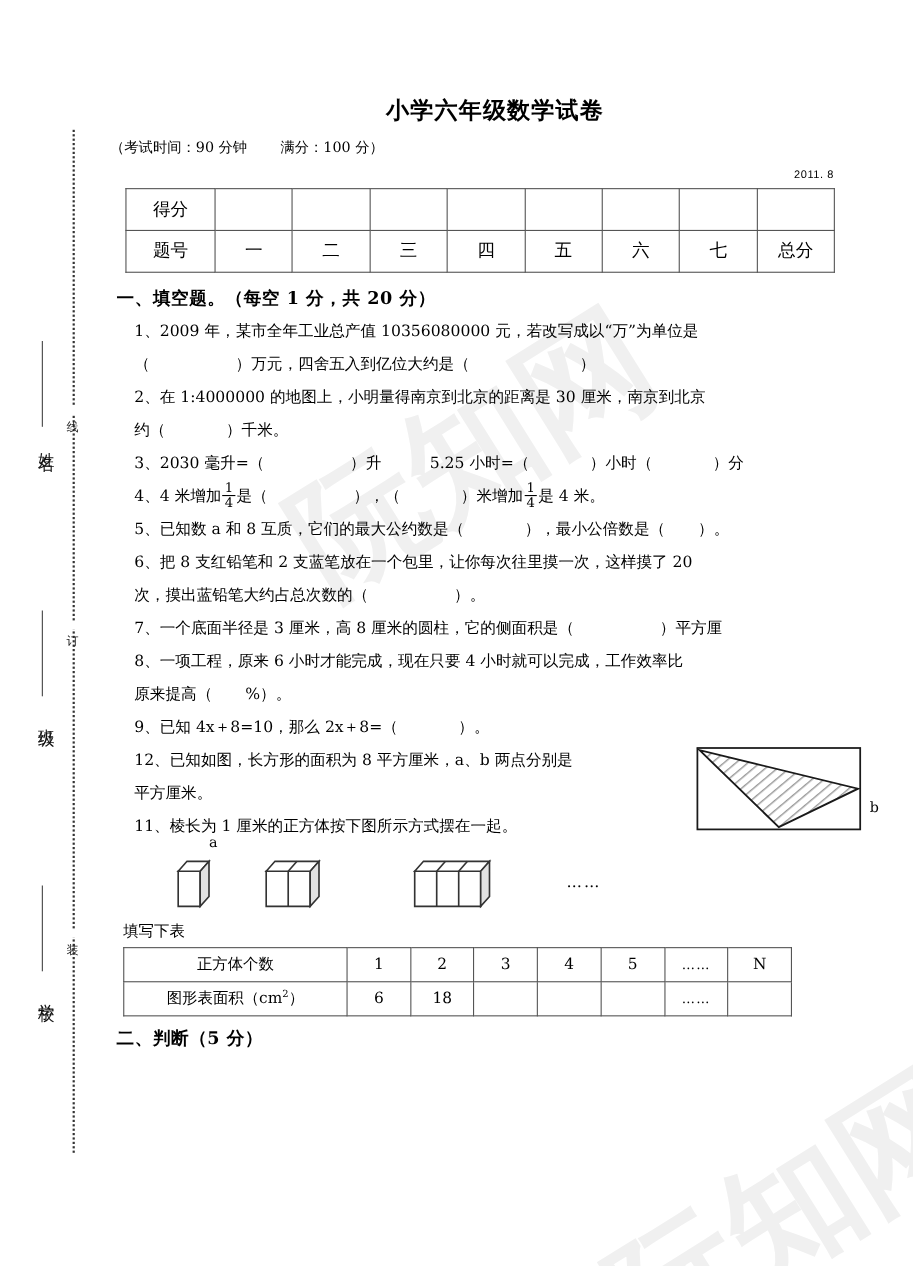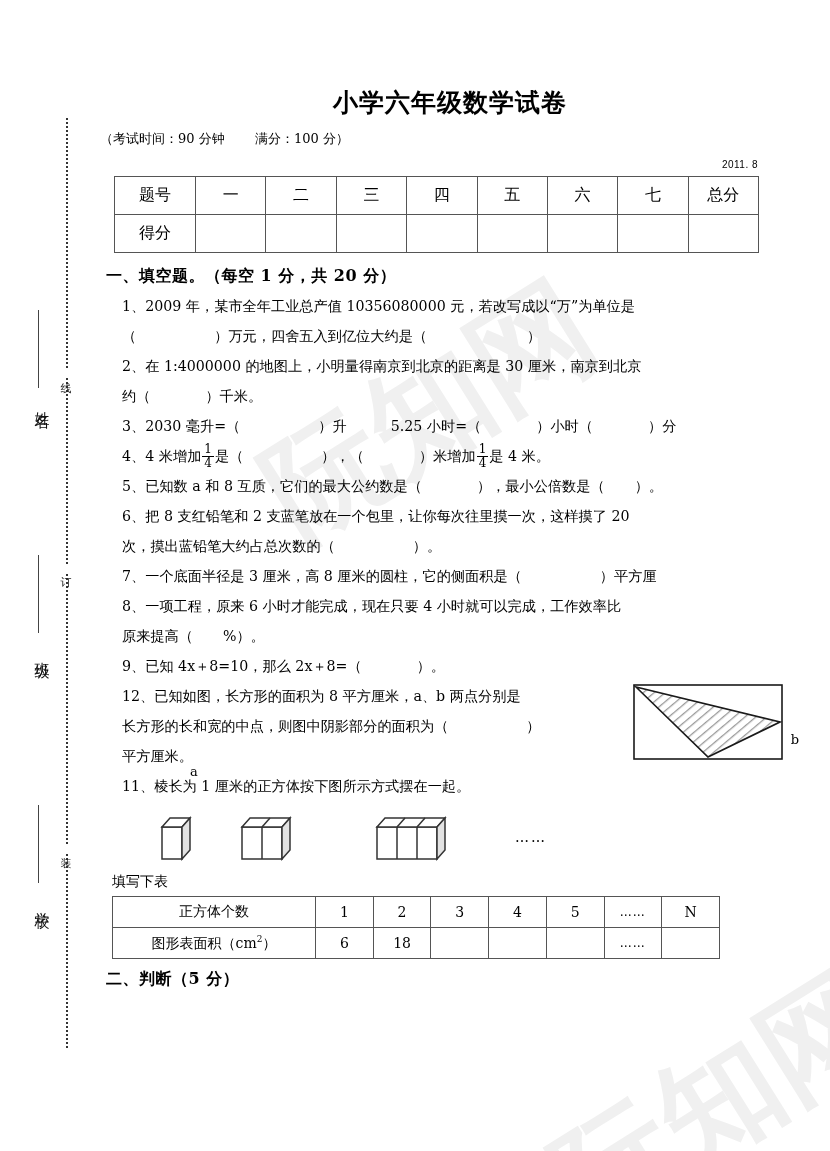--- a/index.html
+++ b/index.html
@@ -94,21 +94,21 @@
     position: absolute;
     left: 100px;
     top: 0;
     width: 700px;
     height: 1151px;
     z-index: 3;
   }
 
   .title {
     text-align: center;
-    font-size: 25px;
+    font-size: 21px;
     font-weight: bold;
     margin-top: 86px;
     letter-spacing: 1px;
   }
   .subtitle {
     font-size: 13px;
     margin-top: 11px;
   }
   .subtitle .gap { display: inline-block; width: 22px; }
   .datestamp {
@@ -264,41 +264,41 @@
     <span>（考试时间：90 分钟</span>
     <span class="gap"></span>
     <span>满分：100 分）</span>
   </div>
 
   <div class="datestamp">2011. 8</div>
 
   <table class="score">
     <tbody>
         <tr>
+      <td class="lead">得分</td>
+      <td></td>
+      <td></td>
+      <td></td>
+      <td></td>
+      <td></td>
+      <td></td>
+      <td></td>
+      <td></td>
+    </tr>
+    <tr>
       <td class="lead">题号</td>
       <td>一</td>
       <td>二</td>
       <td>三</td>
       <td>四</td>
       <td>五</td>
       <td>六</td>
       <td>七</td>
       <td>总分</td>
     </tr>
-    <tr>
-      <td class="lead">得分</td>
-      <td></td>
-      <td></td>
-      <td></td>
-      <td></td>
-      <td></td>
-      <td></td>
-      <td></td>
-      <td></td>
-    </tr>
   </tbody>
     </table>
 
   <div class="sec-head">一、填空题。（每空 1 分，共 20 分）</div>
 
   <div class="q">
     <div>1、2009 年，某市全年工业总产值 10356080000 元，若改写成以“万”为单位是</div>
     <div>
       <span>（</span><span class="sp-l"></span><span>）万元，四舍五入到亿位大约是（</span><span class="sp-xl"></span><span>）</span>
     </div>
@@ -342,23 +342,20 @@
       <span>原来提高（</span><span class="sp-s"></span><span>%）。</span>
     </div>
   </div>
 
   <div class="q">
     <span>9、已知 4x＋8=10，那么 2x＋8=（</span><span class="sp-m"></span><span>）。</span>
   </div>
 
   <div class="q q10-wrap">
     <div>12、已知如图，长方形的面积为 8 平方厘米，a、b 两点分别是</div>
-    <div>
-      <span>长方形的长和宽的中点，则图中阴影部分的面积为（</span><span class="sp-l"></span><span>）</span>
-    </div>
     <div>平方厘米。</div>
 
     <div class="fig-rect">
       <svg width="154" height="80" viewBox="0 0 154 80" xmlns="http://www.w3.org/2000/svg">
         <defs>
           <pattern id="hatch" width="7" height="7" patternTransform="rotate(50)" patternUnits="userSpaceOnUse">
             <line x1="0" y1="0" x2="0" y2="7" stroke="#9a9a9a" stroke-width="2.6"></line>
           </pattern>
         </defs>
         <rect x="2" y="2" width="148" height="74" fill="#ffffff" stroke="#1a1a1a" stroke-width="1.6"></rect>

